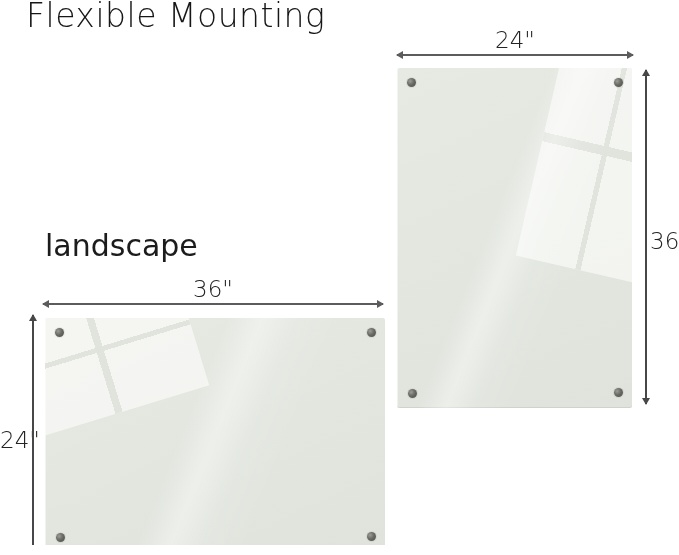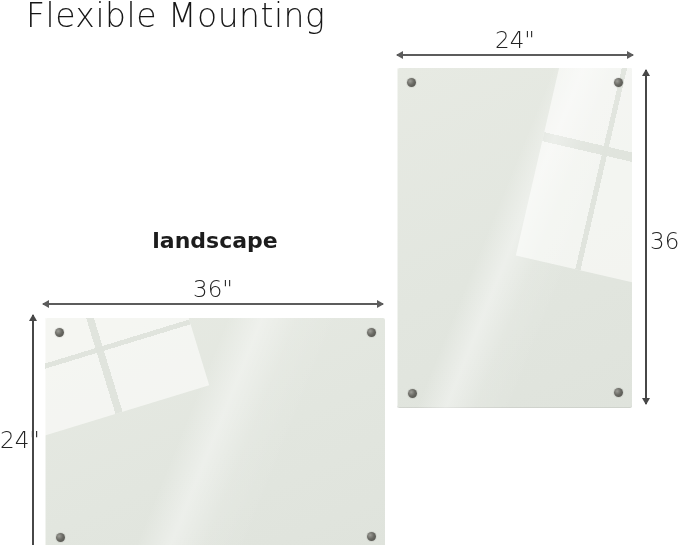--- a/index.html
+++ b/index.html
@@ -22,23 +22,23 @@
     left: 26px;
     top: -4px;
     font-size: 33px;
     font-weight: 300;
     letter-spacing: 0.5px;
     color: #161616;
   }
 
   .orient-label {
     position: absolute;
-    font-size: 22px;
-    font-weight: 700;
-    text-align: center;
+    font-size: 30px;
+    font-weight: 400;
+    text-align: left;
     color: #1c1c1c;
   }
   .orient-label.landscape { left: 45px; width: 340px; top: 228px; }
   .orient-label.portrait  { left: 397px; width: 235px; top: 428px; }
 
   .dim-label {
     position: absolute;
     font-size: 23px;
     font-weight: 300;
     color: #242424;

